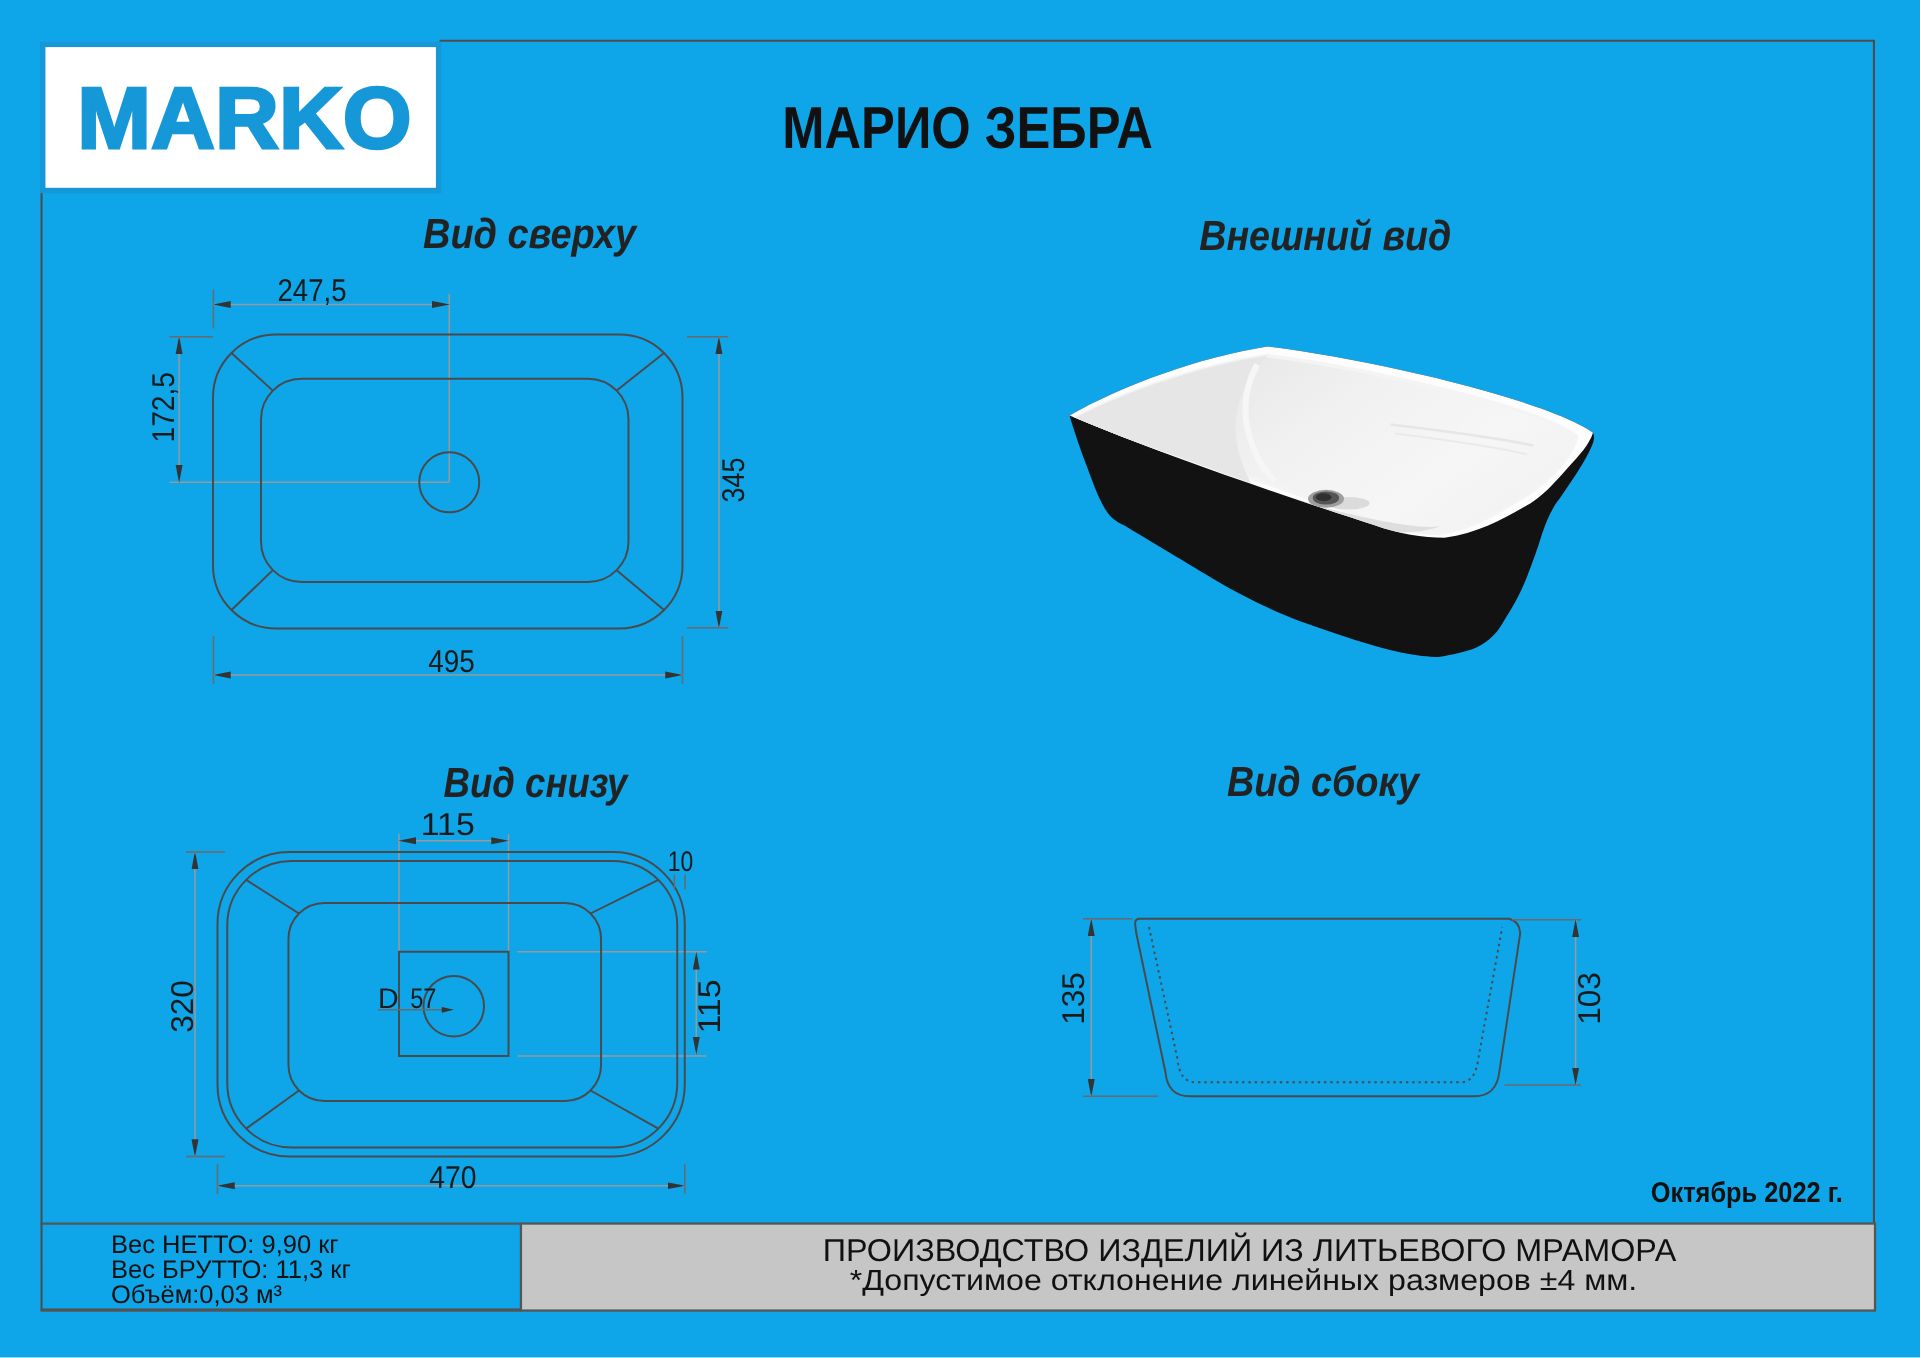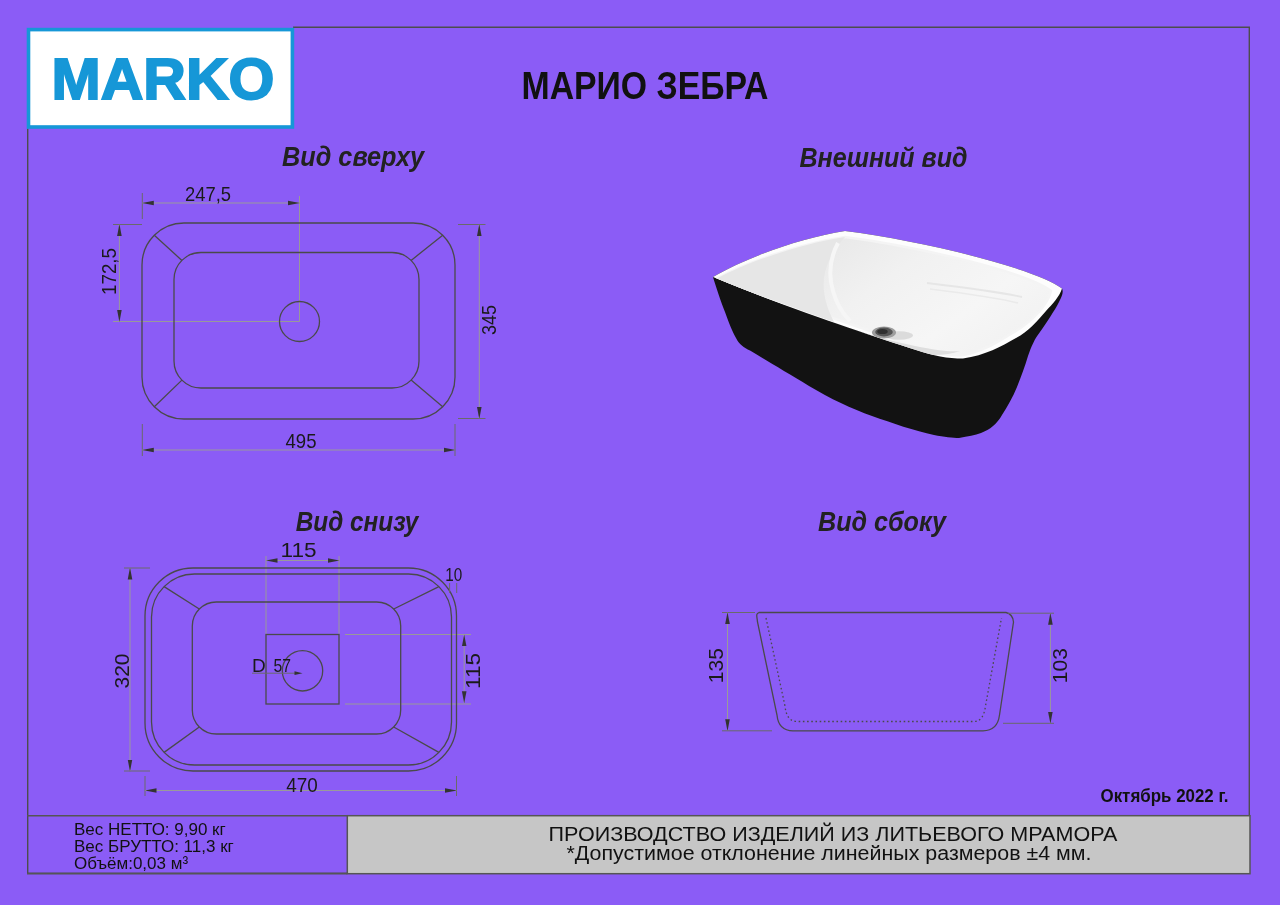--- a/index.html
+++ b/index.html
@@ -1,16 +1,16 @@
 <!DOCTYPE html>
 <html><head>
 <meta charset="utf-8">
 <style>
   html,body{margin:0;padding:0;background:#ffffff;}
-  #page{position:relative;width:1280px;height:905px;background:#8b5cf6;overflow:hidden;}
+  #page{position:relative;width:1280px;height:905px;background:#0ea5e9;overflow:hidden;}
   svg{position:absolute;left:0;top:0;}
   text{font-family:"Liberation Sans", sans-serif;}
 </style>
 </head>
 <body>
 
 <div id="page">
 <svg width="1280" height="905" viewBox="0 0 1280 905">
 <defs>
 <marker id="ae" orient="auto" markerUnits="userSpaceOnUse" markerWidth="12" markerHeight="7" refX="11.5" refY="3.5" viewBox="0 0 12 7">

